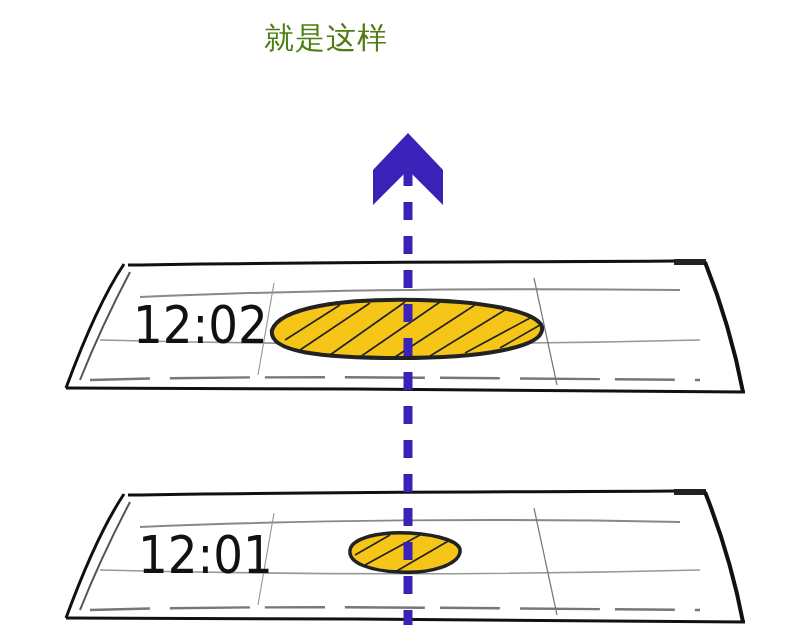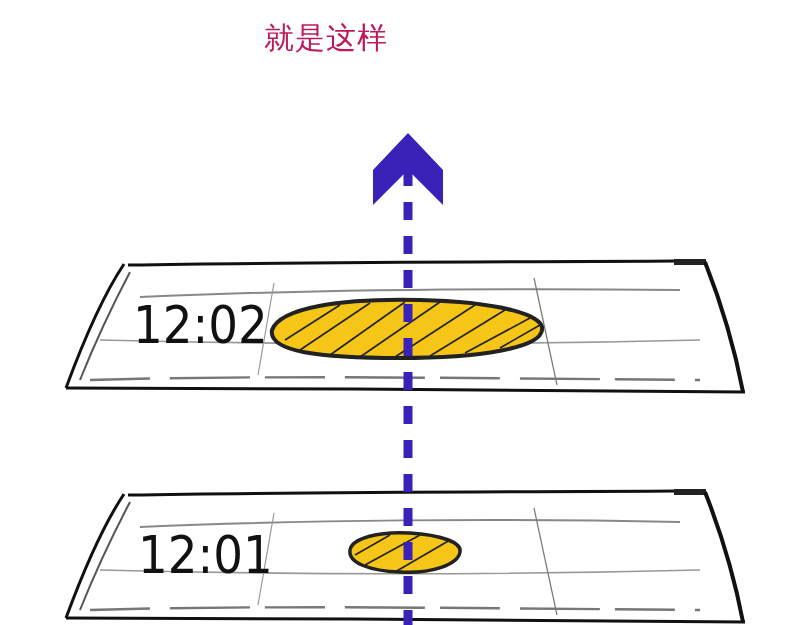--- a/index.html
+++ b/index.html
@@ -1,17 +1,17 @@
 <!DOCTYPE html>
 <html><head>
 <meta charset="utf-8">
 <style>
   html,body{margin:0;padding:0;background:#ffffff;}
   body{width:800px;height:625px;position:relative;overflow:hidden;font-family:"DejaVu Sans",sans-serif;}
-  .title{position:absolute;left:0;top:18px;width:652px;text-align:center;font-size:30px;color:#be185d;letter-spacing:1px;font-weight:300;}
+  .title{position:absolute;left:0;top:18px;width:652px;text-align:center;font-size:30px;color:#4d7c0f;letter-spacing:1px;font-weight:300;}
   svg.scene{position:absolute;left:0;top:0;}
   .time{font-family:"DejaVu Sans Condensed","DejaVu Sans",sans-serif;font-stretch:condensed;}
 </style>
 </head>
 <body>
 
 <div class="title">就是这样</div>
 
 <svg class="scene" width="800" height="625" viewBox="0 0 800 625">
 

